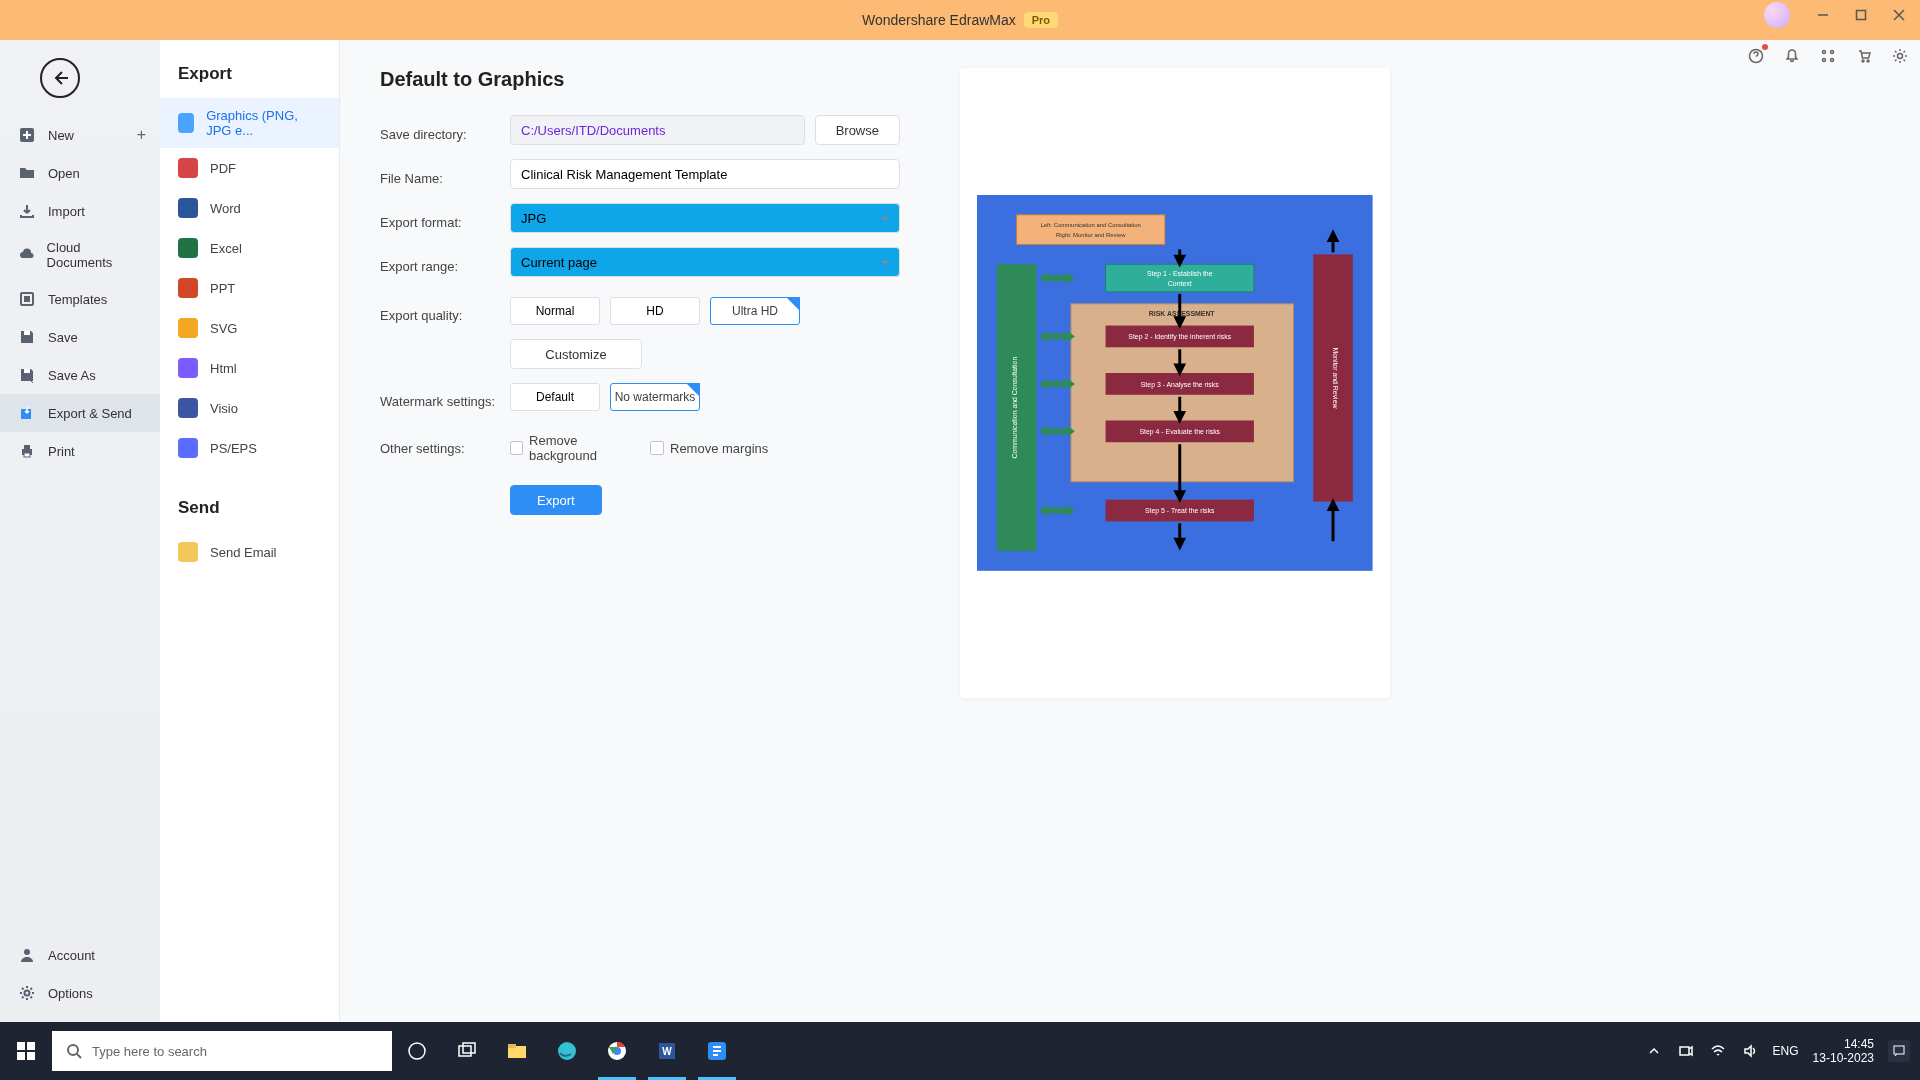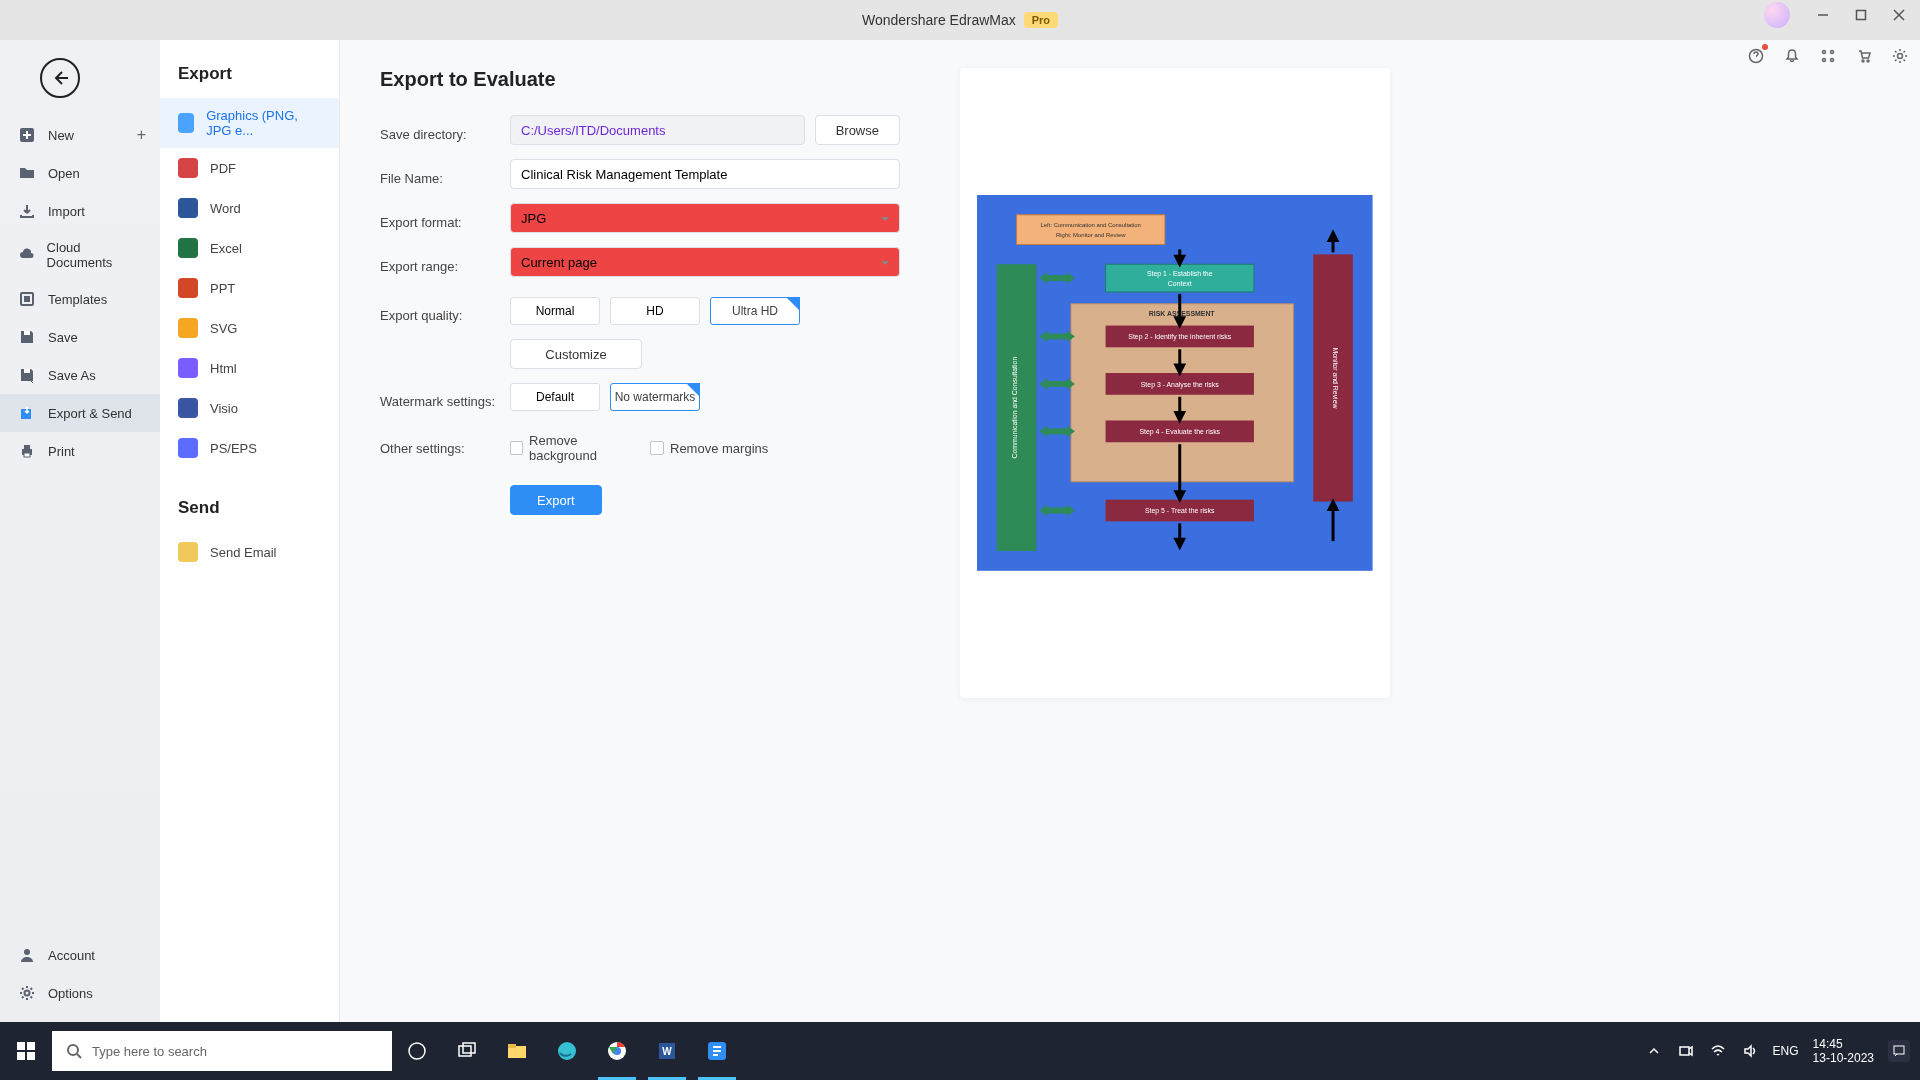--- a/index.html
+++ b/index.html
@@ -1,19 +1,19 @@
 <!DOCTYPE html>
 <html><head>
 <meta charset="utf-8">
 <style>
 * { box-sizing: border-box; margin: 0; padding: 0; font-family: "Segoe UI", Arial, sans-serif; }
 html, body { width: 1920px; height: 1080px; overflow: hidden; background: #f5f6f8; }
 
 
-.titlebar { height: 40px; display:flex; align-items:center; justify-content:center; position:relative; background:#e5e5e5;text-align:right; }
+.titlebar { height: 40px; display:flex; align-items:center; justify-content:center; position:relative; background:#fdba74;text-align:right; }
 .titlebar .title { font-size:14px; color:#333; display:flex; align-items:center; gap:8px;}
 .pro-badge { background:#ffd978; color:#7a5a00; font-size:11px; font-weight:600; padding:2px 8px; border-radius:4px;}
 .win-controls { position:absolute; right:6px; top:0; display:flex; align-items:center; gap:8px;}
 .avatar { width:26px; height:26px; border-radius:50%; background: radial-gradient(circle at 30% 30%, #ffd7f0, #c9b0ff); margin-right:10px;}
 .wbtn { width:30px; height:30px; display:flex; align-items:center; justify-content:center; color:#555; cursor:pointer;}
 .wbtn svg { width:12px; height:12px; stroke:#555; stroke-width:1.5; fill:none;}
 
 .toolbar-right { position:absolute; right:10px; top:46px; display:flex; align-items:center; gap:16px; color:#666;}
 .toolbar-right .ticon { width:20px; height:20px; display:flex; align-items:center; justify-content:center; cursor:pointer; position:relative;}
 .toolbar-right .ticon svg { width:16px; height:16px; stroke:#666; stroke-width:1.5; fill:none;}
@@ -39,21 +39,21 @@
 .elist-item .ficon { width:20px; height:20px; border-radius:4px; display:flex; align-items:center; justify-content:center; font-size:10px; font-weight:700; color:#fff;}
 
 .main { flex:1; background:#f8f9fb; padding:28px 40px; display:flex; gap:60px; overflow:auto;}
 .form-col { width:520px;}
 .form-col h2 { font-size:20px; font-weight:700; color:#222; margin-bottom:24px;}
 .form-row { display:flex; align-items:center; margin-bottom:14px; font-size:13px;}
 .form-row label { width:130px; color:#444;margin-top:8px;}
 .form-row .ctrl { flex:1; display:flex; gap:10px; align-items:center;}
 .txt { height:30px; border:1px solid #dcdfe6; border-radius:4px; padding:0 10px; font-size:13px; background:#fff; flex:1;}
 .txt.readonly { background:#f1f2f5; color:#6d28d9;}
-.sel { height:30px; border:1px solid #dcdfe6; border-radius:4px; padding:0 10px; font-size:13px; background:#ef4444; flex:1; position:relative; display:flex; align-items:center; cursor:pointer;}
+.sel { height:30px; border:1px solid #dcdfe6; border-radius:4px; padding:0 10px; font-size:13px; background:#0ea5e9; flex:1; position:relative; display:flex; align-items:center; cursor:pointer;}
 .sel:after { content:""; position:absolute; right:10px; top:13px; border:4px solid transparent; border-top-color:#888;}
 .btn { height:30px; padding:0 20px; border:1px solid #dcdfe6; border-radius:4px; background:#fff; font-size:13px; cursor:pointer; color:#333;}
 .btn.primary { background:#2f8df6; border-color:#2f8df6; color:#fff; padding:0 26px;}
 .seg { display:flex; gap:12px;}
 .seg-btn { height:28px; width:90px; border:1px solid #dcdfe6; border-radius:3px; background:#fff; font-size:12px; display:flex; align-items:center; justify-content:center; cursor:pointer; position:relative;}
 .seg-btn.selected { border-color:#2f8df6; color:#404040;}
 .seg-btn.selected:after { content:""; position:absolute; top:-1px; right:-1px; width:0; height:0; border-style:solid; border-width:0 14px 14px 0; border-color:transparent #2f8df6 transparent transparent;}
 .chk { display:flex; align-items:center; gap:6px; font-size:13px; color:#444; cursor:pointer;}
 .chk .box { width:14px; height:14px; border:1px solid #c0c4cc; border-radius:2px; background:#fff;}
 .export-action { margin-top:22px;}
@@ -67,21 +67,21 @@
 .taskbar .start { width:52px; height:100%; display:flex; align-items:center; justify-content:center; cursor:pointer;}
 .taskbar .start svg { width:20px; height:20px; fill:#fff;}
 .search-box { height:40px; width:340px; background:#fff; display:flex; align-items:center; gap:10px; padding:0 14px; color:#666; cursor:text;}
 .search-box svg { width:16px; height:16px; stroke:#666; fill:none; stroke-width:2;}
 .task-icons { display:flex; align-items:center; height:100%;}
 .task-icons .ticon2 { width:50px; height:100%; display:flex; align-items:center; justify-content:center; cursor:pointer; position:relative;}
 .task-icons .ticon2.active:after { content:""; position:absolute; bottom:0; left:6px; right:6px; height:3px; background:#4cc2ff;}
 .tray { margin-left:auto; display:flex; align-items:center; gap:14px; padding-right:10px; font-size:12px; color:#fff;}
 .tray .tricon { width:18px; height:18px; display:flex; align-items:center; justify-content:center;}
 .tray .tricon svg { width:14px; height:14px; stroke:#fff; fill:none; stroke-width:1.5;}
-.clock { text-align:left; line-height:1.2;}
+.clock { text-align:right; line-height:1.2;}
 .notif { width:22px; height:22px; background:#2a3042; border-radius:3px; display:flex; align-items:center; justify-content:center; font-size:10px;}
 </style>
 </head>
 <body>
 
 <div class="titlebar">
   <div class="title">
     <span>Wondershare EdrawMax</span>
     <span class="pro-badge">Pro</span>
   </div>
@@ -300,21 +300,21 @@
     <div id="send-items">
         <div class="elist-item">
           <span class="ficon" style="background:#f0c95a"></span>
           <span>Send Email</span>
         </div>
       </div>
   </div>
 
   <div class="main">
     <div class="form-col">
-      <h2>Export to Evaluate</h2>
+      <h2>Default to Graphics</h2>
 
       <div class="form-row">
         <label>Save directory:</label>
         <div class="ctrl">
           <input class="txt readonly" readonly="" value="C:/Users/ITD/Documents" style="">
           <button class="btn">Browse</button>
         </div>
       </div>
 
       <div class="form-row">

